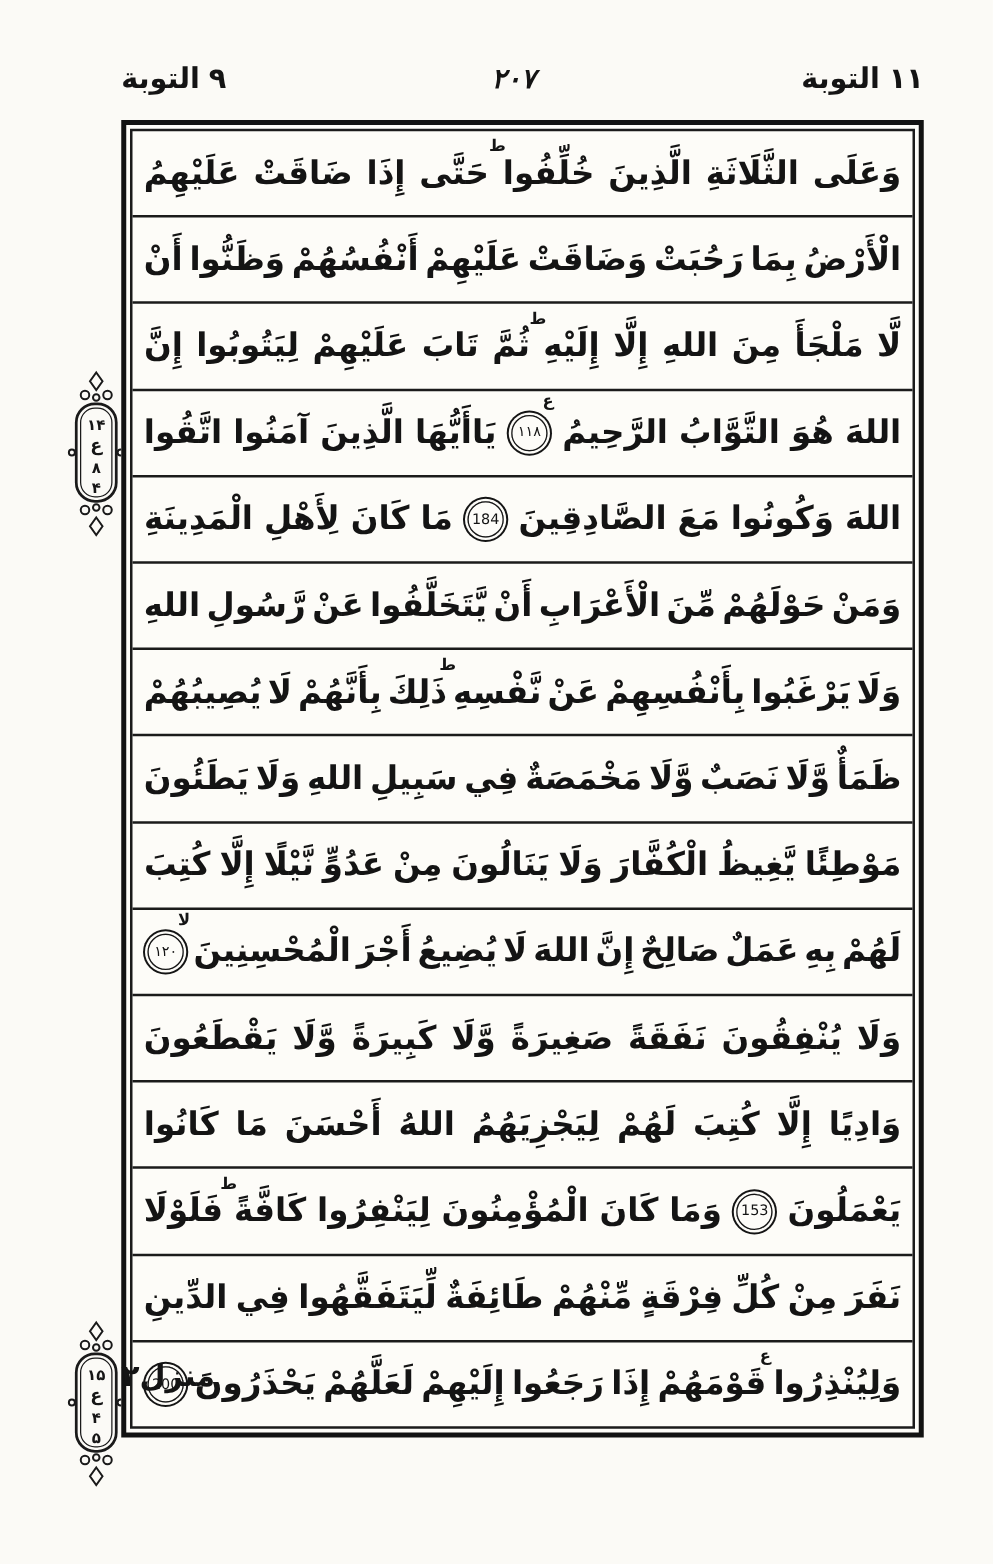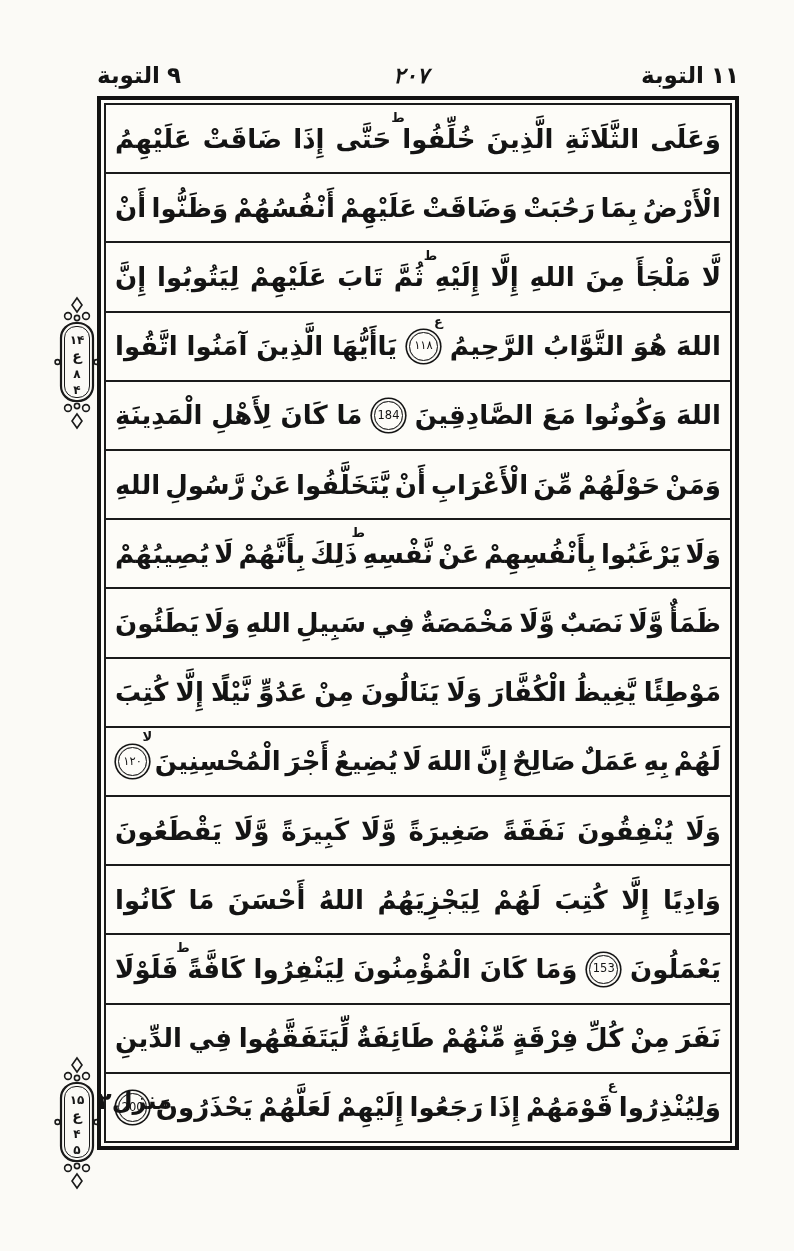--- a/index.html
+++ b/index.html
@@ -4,21 +4,21 @@
 <style>
   html,body{margin:0;padding:0;}
   body{
     width:794px;height:1251px;position:relative;
     background:#fbfaf6;color:#141414;
     font-family:"DejaVu Sans",sans-serif;
     overflow:hidden;
   }
   
   .header{
-    position:absolute;top:62px;left:97px;width:642px;
+    position:absolute;top:50px;left:97px;width:642px;
     display:flex;justify-content:space-between;align-items:flex-end;
     direction:ltr;font-weight:bold;font-size:23px;
   }
   .header .cell{display:flex;align-items:flex-end;gap:7px;}
   .header .pageno{font-size:22px;letter-spacing:1px;font-style:italic;}
   
   .frame{
     position:absolute;left:97px;top:96px;width:642px;height:1054px;
     box-sizing:border-box;border:4.5px solid #121212;padding:3px;
     background:#fdfcf8;

